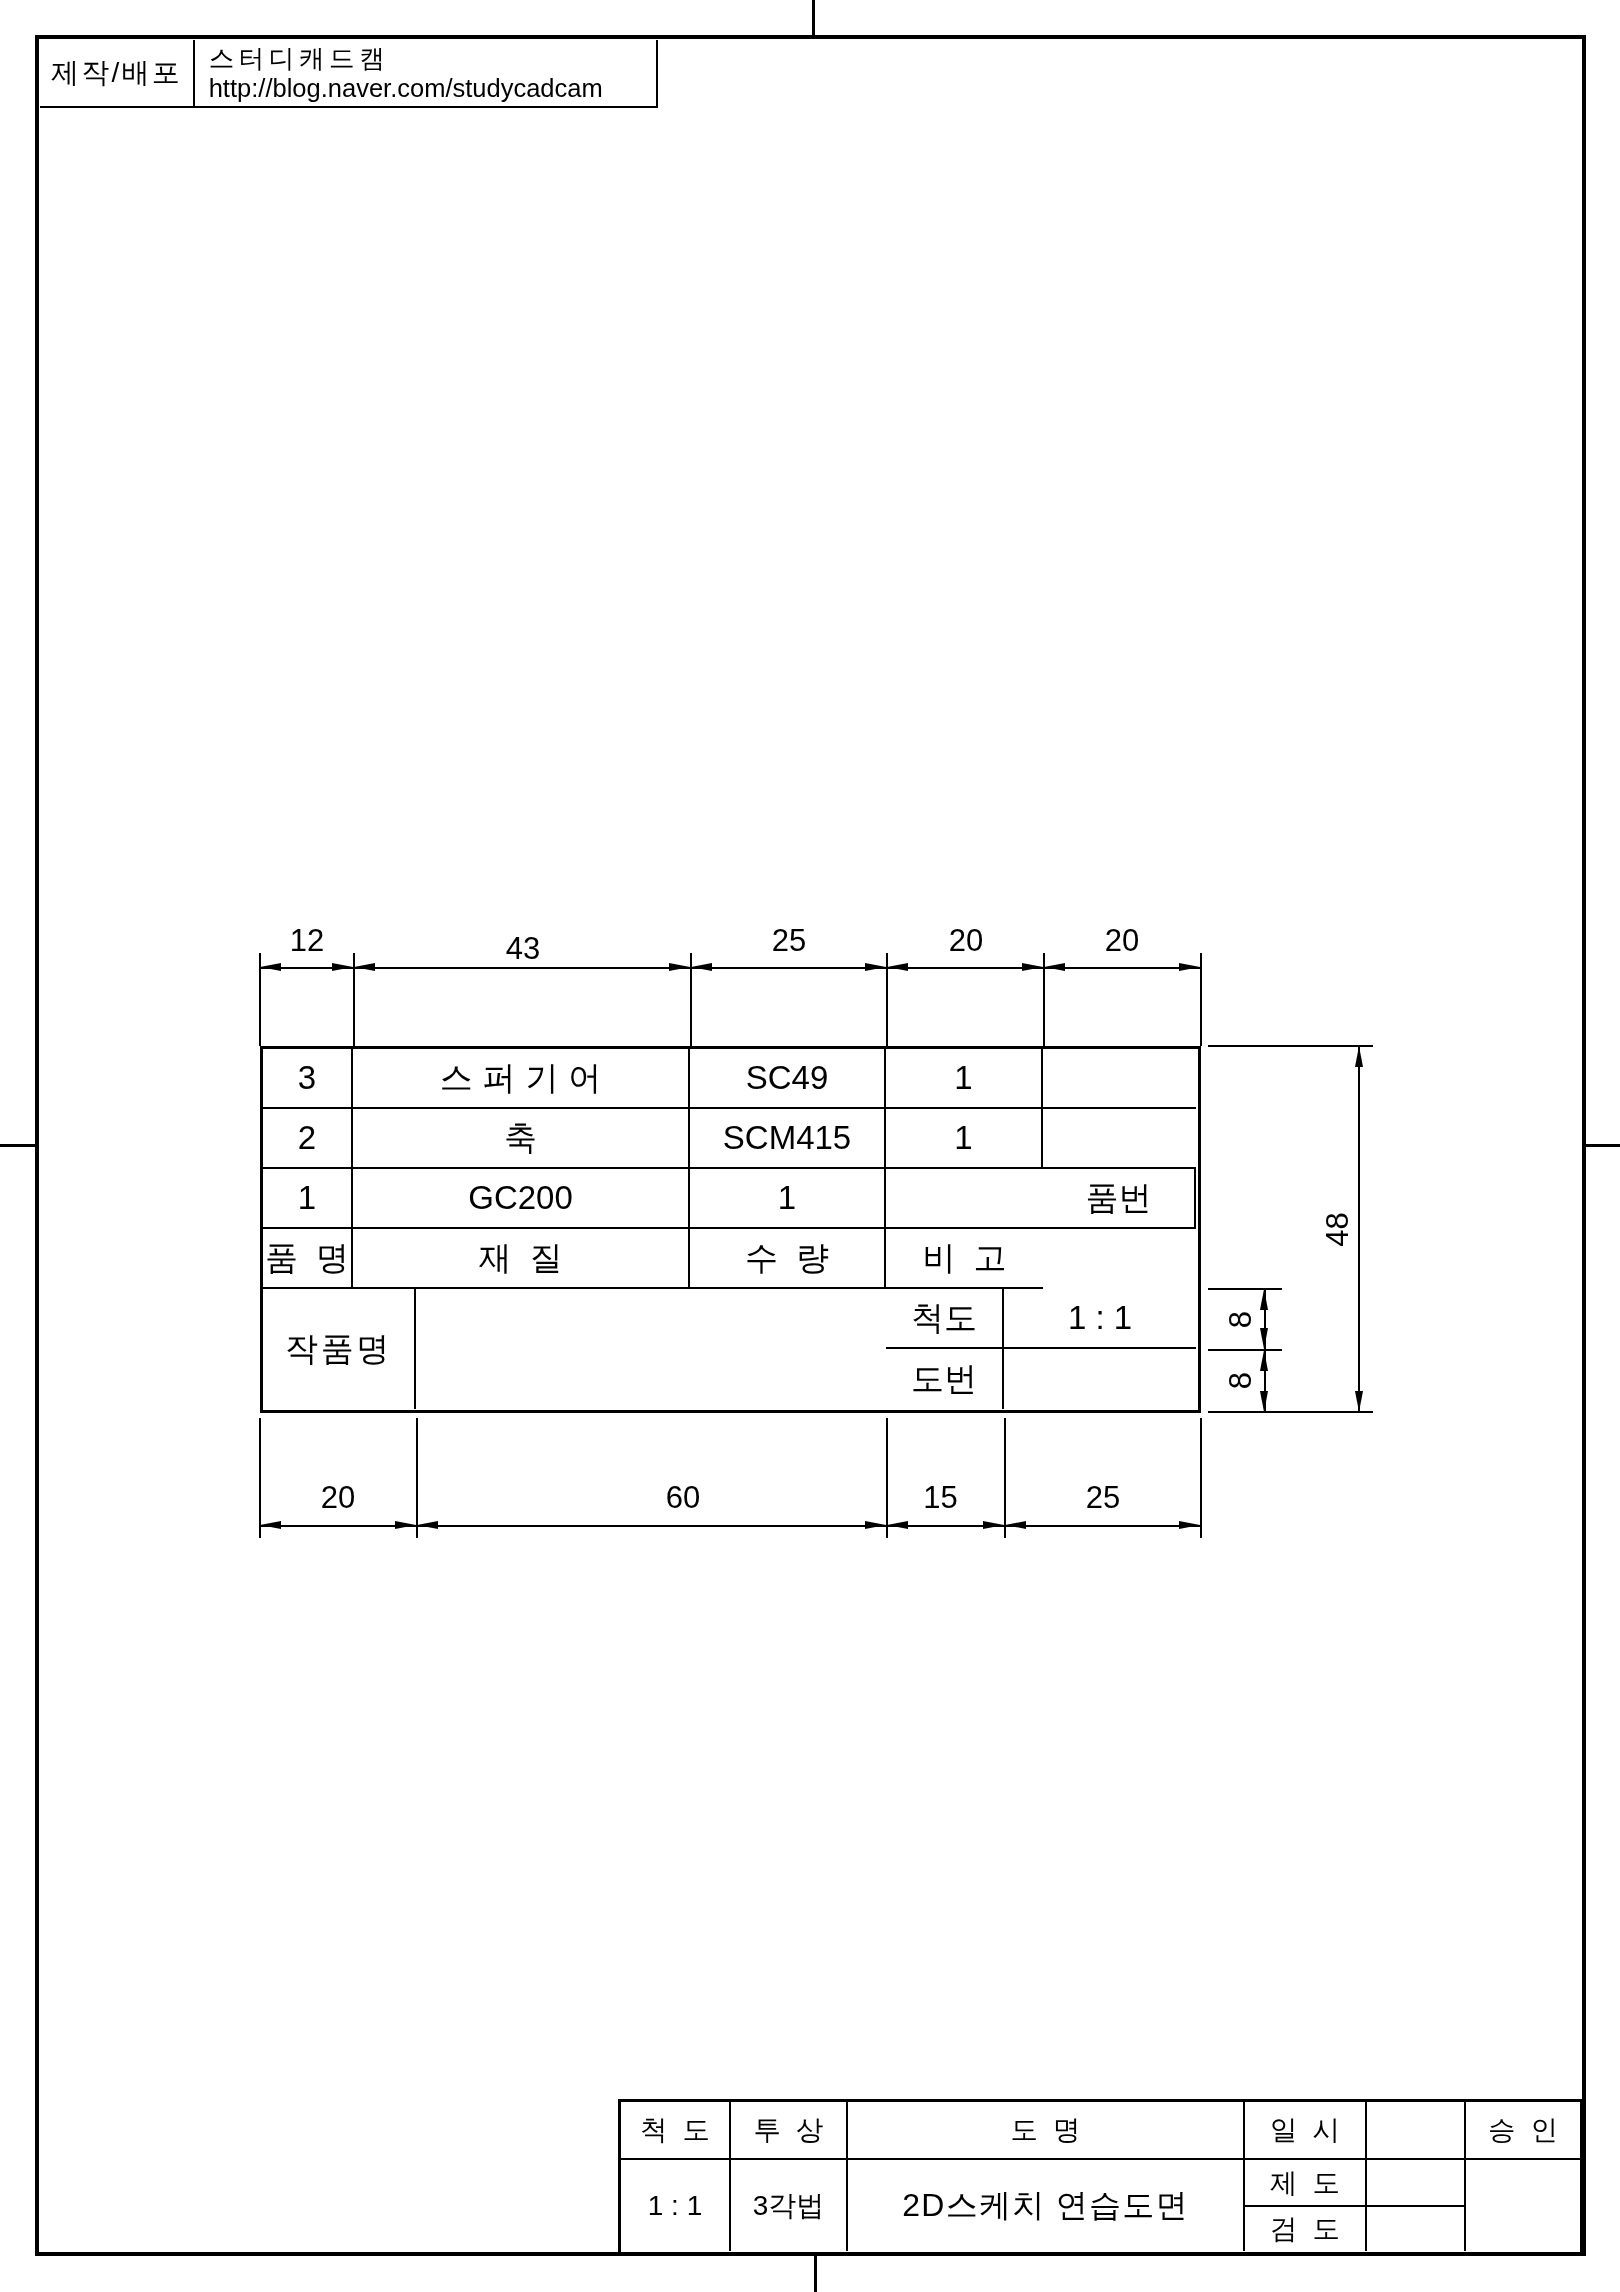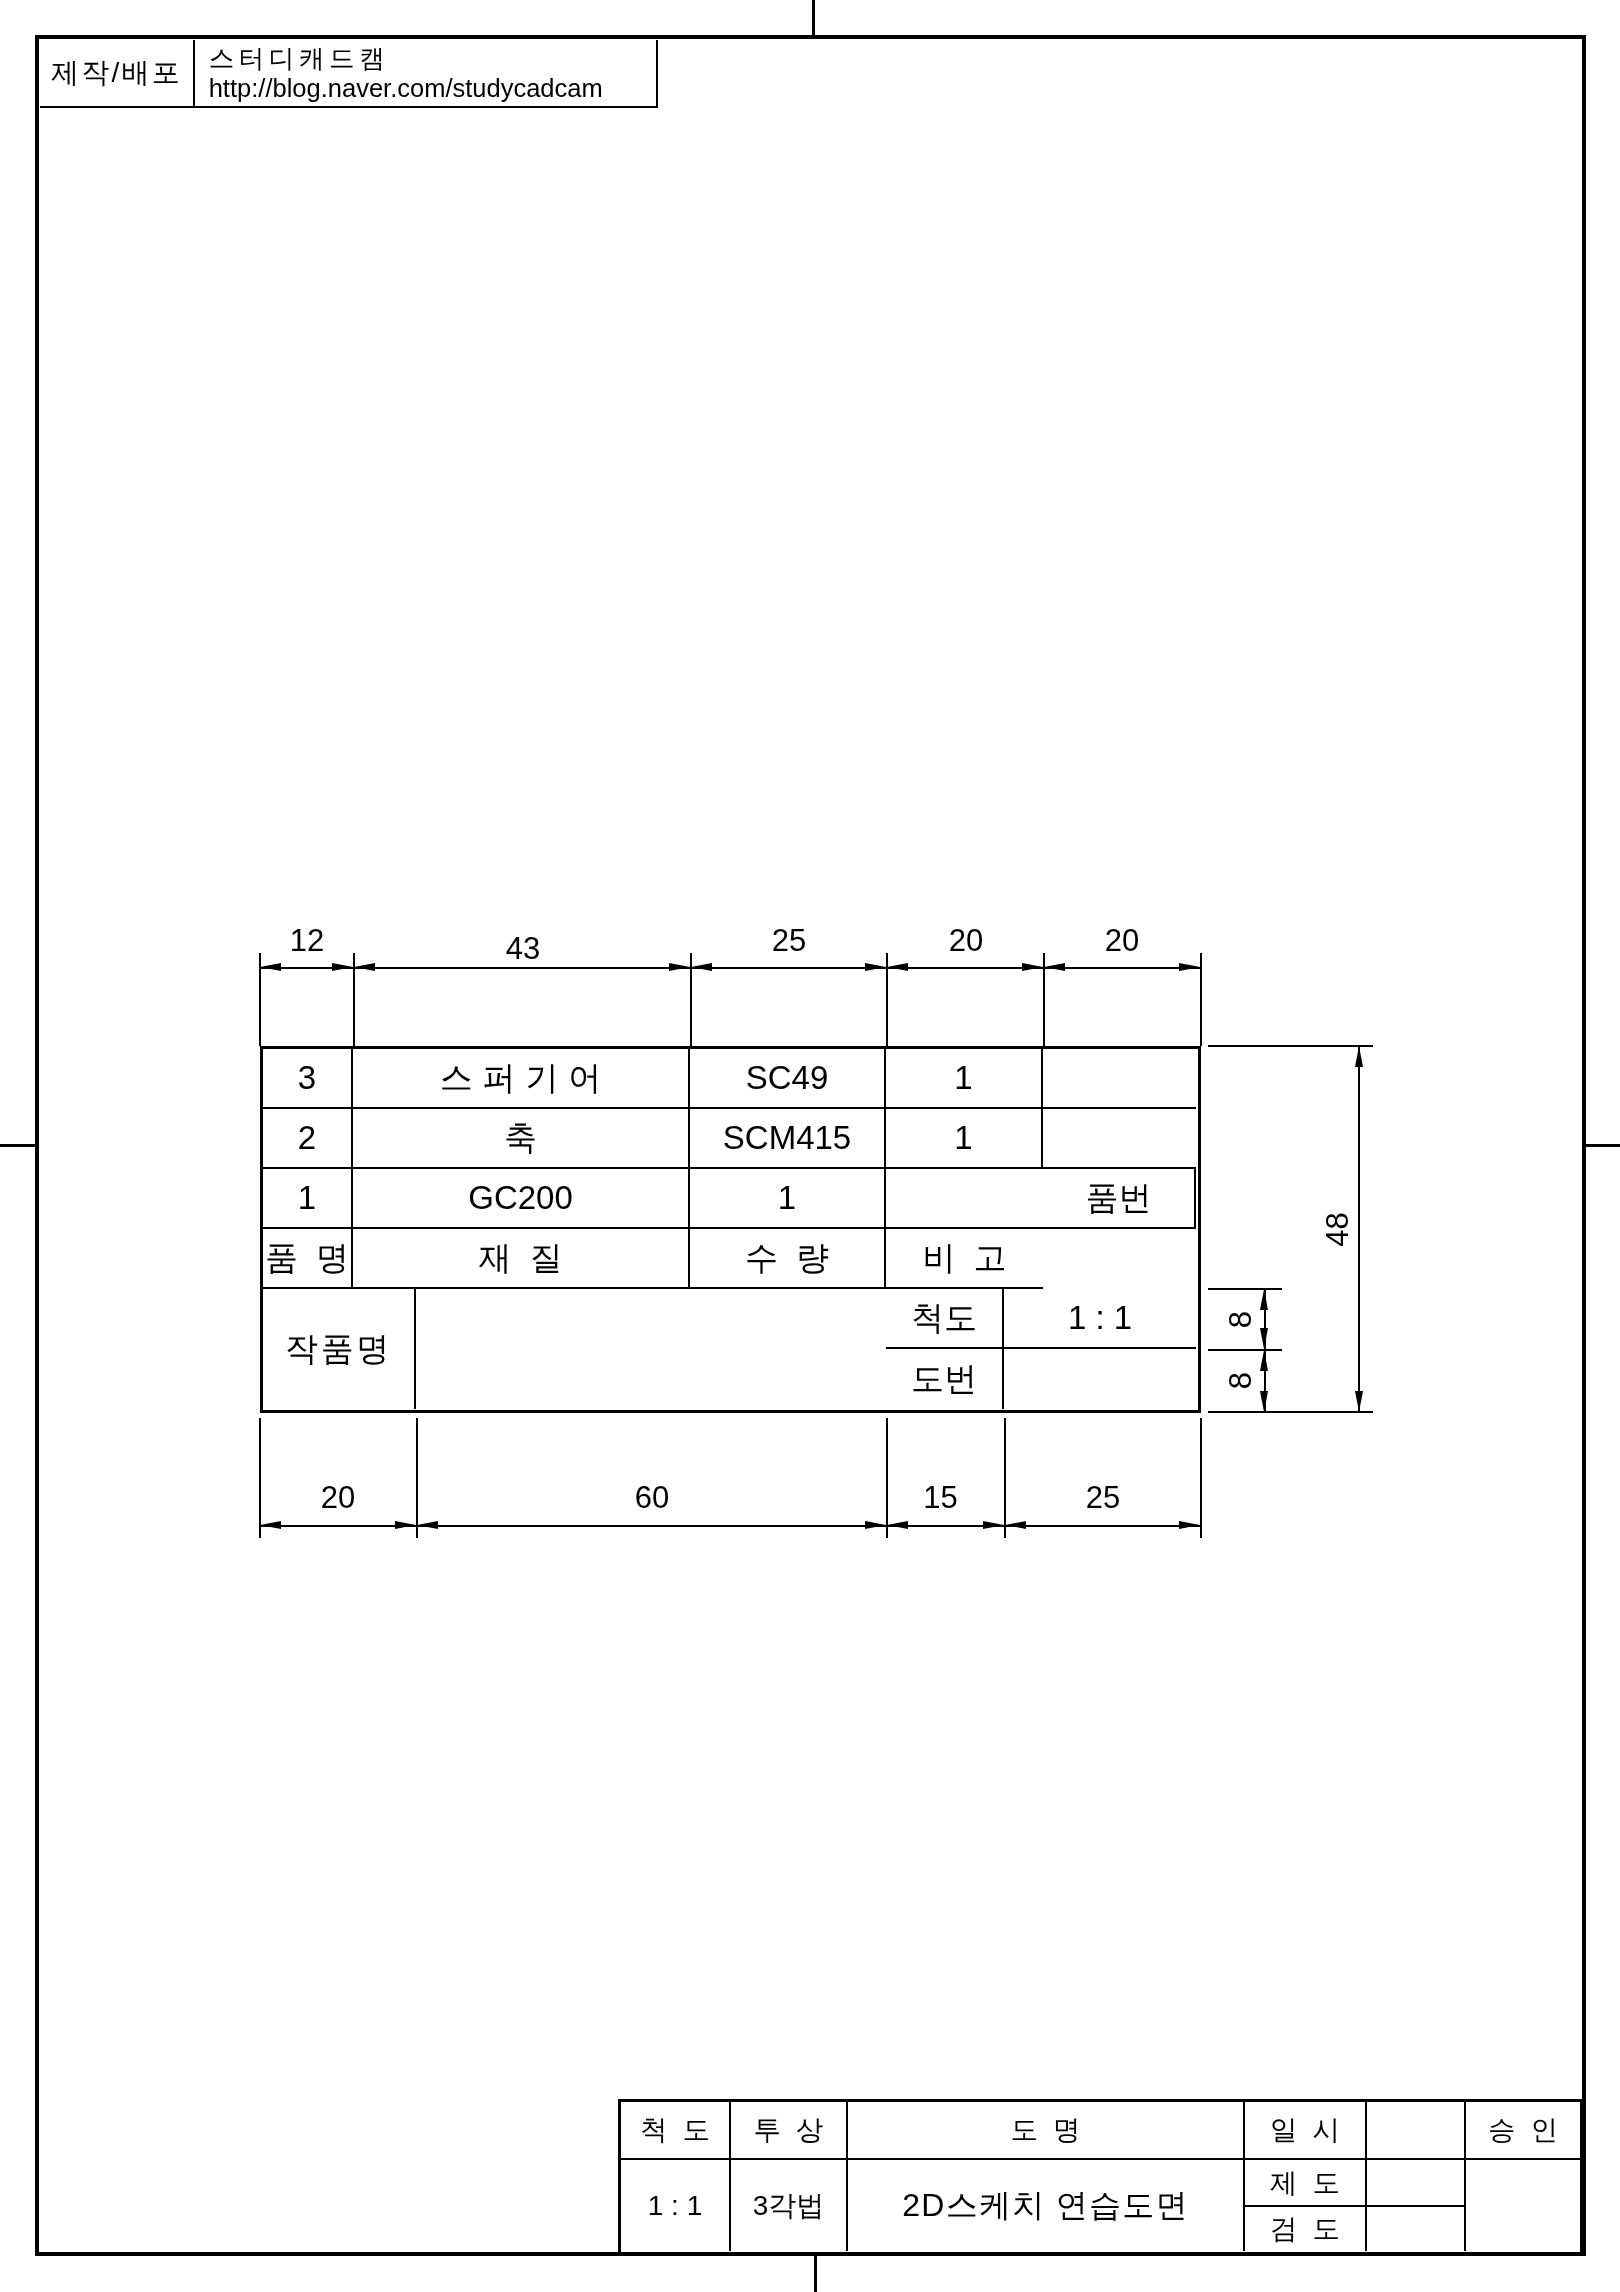--- a/index.html
+++ b/index.html
@@ -146,21 +146,21 @@
     <div class="hline" style="left:260px;top:1525px;width:941px;"></div>
     <div class="arr l" style="left:260px;top:1521px;"></div>
     <div class="arr r" style="left:395px;top:1521px;"></div>
     <div class="arr l" style="left:417px;top:1521px;"></div>
     <div class="arr r" style="left:865px;top:1521px;"></div>
     <div class="arr l" style="left:887px;top:1521px;"></div>
     <div class="arr r" style="left:983px;top:1521px;"></div>
     <div class="arr l" style="left:1005px;top:1521px;"></div>
     <div class="arr r" style="left:1179px;top:1521px;"></div>
     <div class="dim-num" style="left:279px;top:1476px;width:118px;">20</div>
-    <div class="dim-num" style="left:593px;top:1476px;width:118px;">60</div>
+    <div class="dim-num" style="left:624px;top:1476px;width:118px;">60</div>
     <div class="dim-num" style="left:887px;top:1476px;width:107px;">15</div>
     <div class="dim-num" style="left:1044px;top:1476px;width:118px;">25</div>
   </div>
 
   <div>
     <div class="hline" style="left:1208px;top:1045px;width:165px;"></div>
     <div class="hline" style="left:1208px;top:1411px;width:165px;"></div>
     <div class="vline" style="left:1358px;top:1046px;height:367px;"></div>
     <div class="arr u" style="left:1355px;top:1046px;"></div>
     <div class="arr d" style="left:1355px;top:1391px;"></div>

